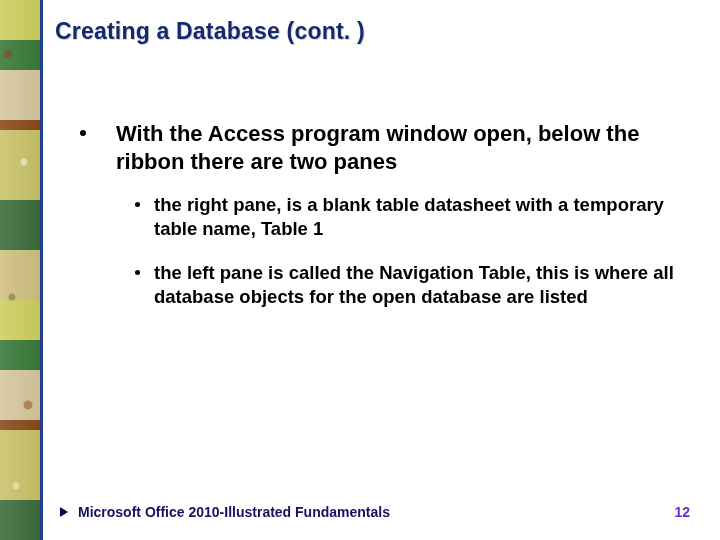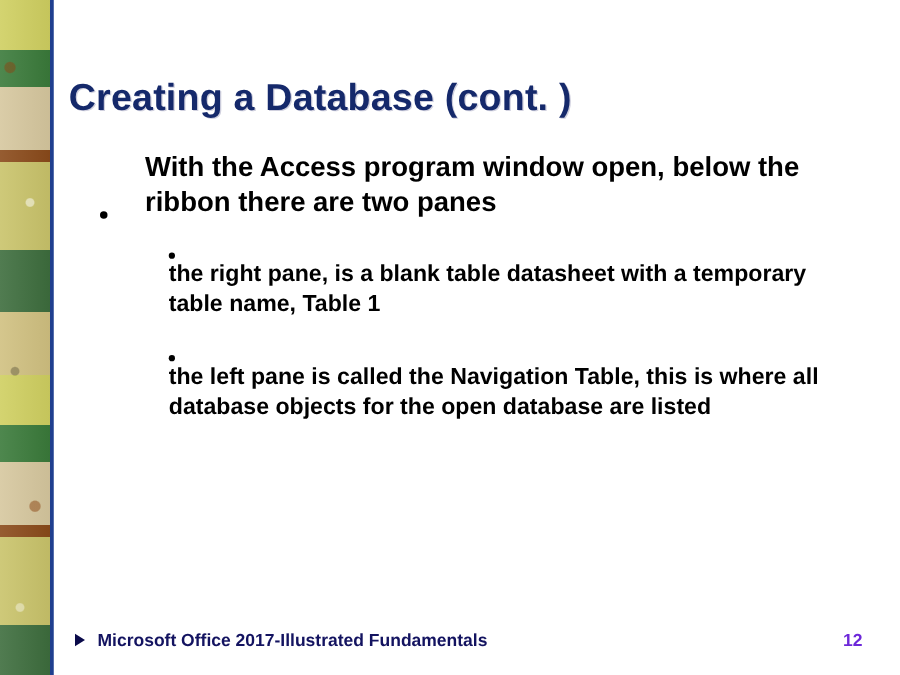--- a/index.html
+++ b/index.html
@@ -55,38 +55,37 @@
     top: 0;
     width: 3px;
     height: 540px;
     background: #1f3f8f;
   }
   
   .title {
     position: absolute;
     left: 55px;
     top: 18px;
-    font-size: 30px;
+    font-size: 23px;
     font-weight: bold;
     color: #15296b;
     text-shadow: 1px 1px 0 rgba(120,120,160,0.35);
     letter-spacing: 0.2px;
-    margin-top: 44px;
   }
   
   .body {
     position: absolute;
     left: 80px;
     top: 120px;
     right: 40px;
     color: #000000;
   }
   .lvl1 {
     display: flex;
-    align-items: flex-end;
+    align-items: flex-start;
     margin-bottom: 18px;
   }
   .lvl1 .dot {
     width: 6px;
     height: 6px;
     background: #000;
     border-radius: 50%;
     margin-top: 10px;
     margin-right: 30px;
     flex: 0 0 auto;
@@ -97,21 +96,20 @@
     line-height: 1.25;
   }
   .lvl2-wrap {
     margin-left: 55px;
     margin-top: 14px;
   }
   .lvl2 {
     display: flex;
     align-items: flex-start;
     margin-bottom: 20px;
-    flex-direction: column;
   }
   .lvl2 .dot {
     width: 5px;
     height: 5px;
     background: #000;
     border-radius: 50%;
     margin-top: 9px;
     margin-right: 14px;
     flex: 0 0 auto;
   }
@@ -177,18 +175,18 @@
       <div class="lvl2">
         <div class="dot"></div>
         <div class="txt">the left pane is called the Navigation Table, this is where all database objects for the open database are listed</div>
       </div>
     </div>
   </div>
 
   <div class="footer">
     <div class="footer-left">
       <div class="arrow"></div>
-      <div class="footer-text">Microsoft Office 2017-Illustrated Fundamentals</div>
+      <div class="footer-text">Microsoft Office 2010-Illustrated Fundamentals</div>
     </div>
     <div class="page-num">12</div>
   </div>
 
 </div>
 
 </body></html>

